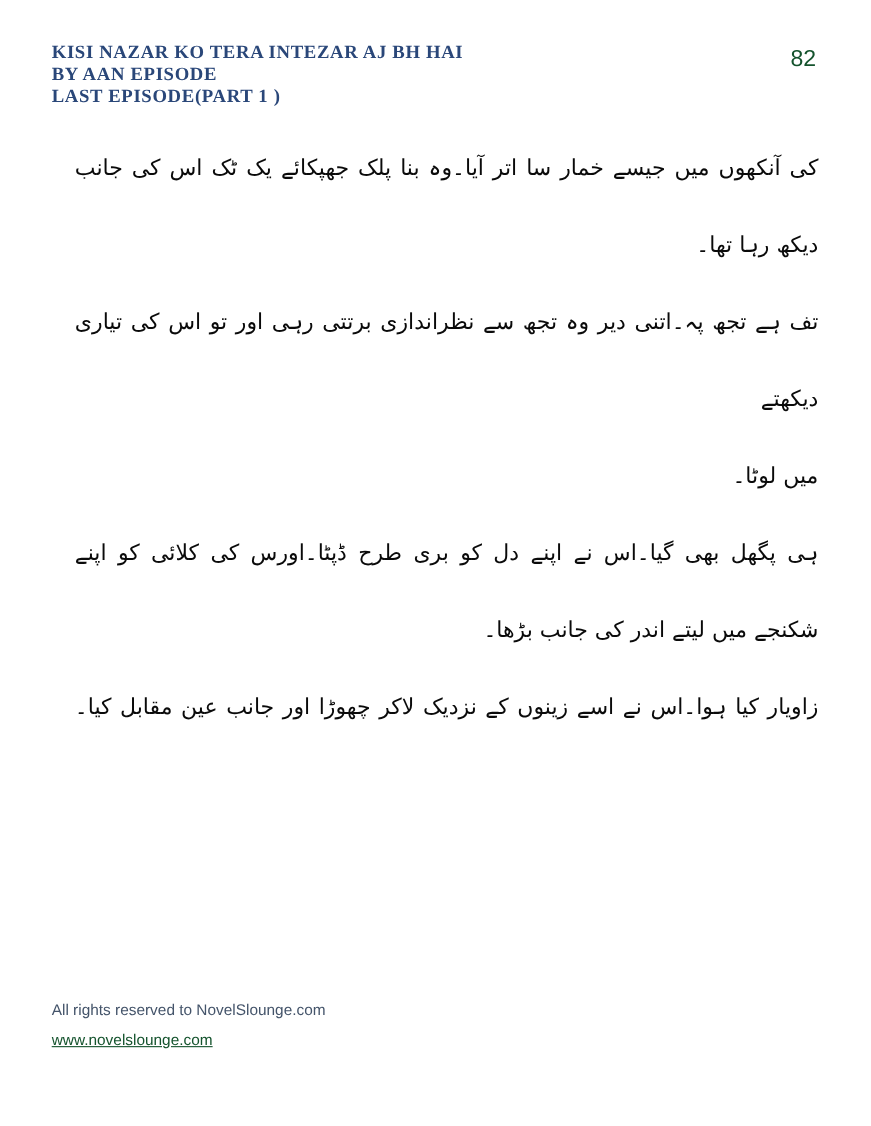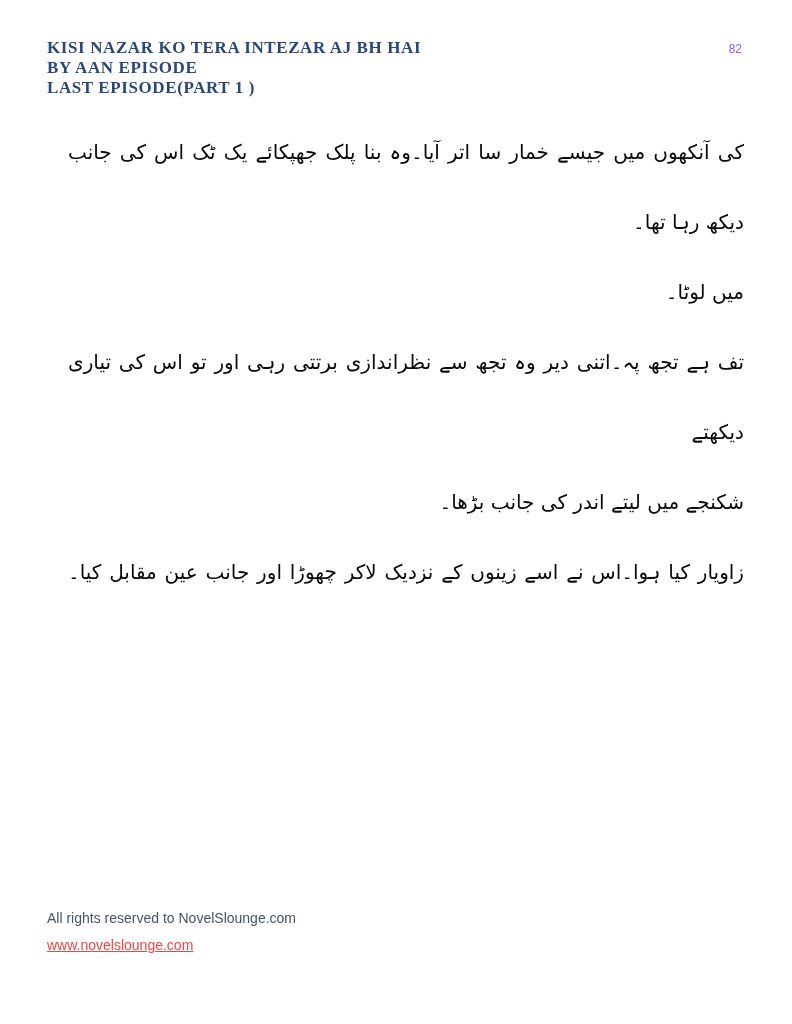--- a/index.html
+++ b/index.html
@@ -21,22 +21,22 @@
     font-family: "Liberation Serif", serif;
     font-weight: bold;
     font-size: 17px;
     line-height: 20px;
     letter-spacing: 0.6px;
   }
   .page-number {
     position: absolute;
     right: 50px;
     top: 42px;
-    color: #8b5cf6;
-    font-size: 12px;
+    color: #14532d;
+    font-size: 21px;
     font-family: "Liberation Sans", sans-serif;
   }
 
   
   .body-text {
     position: absolute;
     left: 47px;
     right: 48px;
     top: 117px;
     direction: rtl;
@@ -63,43 +63,44 @@
   .footer {
     position: absolute;
     left: 47px;
     top: 905px;
     color: #44546a;
     font-size: 14px;
     line-height: 27px;
     font-family: "Liberation Sans", sans-serif;
   }
   .footer a {
-    color: #ef4444;
+    color: #14532d;
     text-decoration: underline;
     cursor: pointer;
   }
 </style>
 </head>
 <body>
 
 <div class="page">
 
   <div class="header">
     <div>KISI NAZAR KO TERA INTEZAR AJ BH HAI</div>
     <div>BY AAN EPISODE</div>
     <div>LAST EPISODE(PART 1 )</div>
   </div>
 
   <div class="page-number">82</div>
 
   <div class="body-text">
       <div class="urdu-line just" dir="rtl">کی آنکھوں میں جیسے خمار سا اتر آیا۔وہ بنا پلک جھپکائے یک ٹک اس کی جانب</div>
       <div class="urdu-line endline" dir="rtl">دیکھ رہا تھا۔</div>
+      <div class="urdu-line just" dir="rtl">تف ہے تجھ پہ۔اتنی دیر وہ تجھ سے نظراندازی برتتی رہی اور تو اس کی تیاری دیکھتے</div>
       <div class="urdu-line endline" dir="rtl">میں لوٹا۔</div>
-      <div class="urdu-line just" dir="rtl">تف ہے تجھ پہ۔اتنی دیر وہ تجھ سے نظراندازی برتتی رہی اور تو اس کی تیاری دیکھتے</div>
+      <div class="urdu-line just" dir="rtl">ہی پگھل بھی گیا۔اس نے اپنے دل کو بری طرح ڈپٹا۔اورس کی کلائی کو اپنے</div>
       <div class="urdu-line endline" dir="rtl">شکنجے میں لیتے اندر کی جانب بڑھا۔</div>
       <div class="urdu-line just" dir="rtl">زاویار کیا ہوا۔اس نے اسے زینوں کے نزدیک لاکر چھوڑا اور جانب عین مقابل کیا۔</div>
     </div>
 
   <div class="footer">
     <div>All rights reserved to NovelSlounge.com</div>
     <div><a>www.novelslounge.com</a></div>
   </div>
 
 </div>

